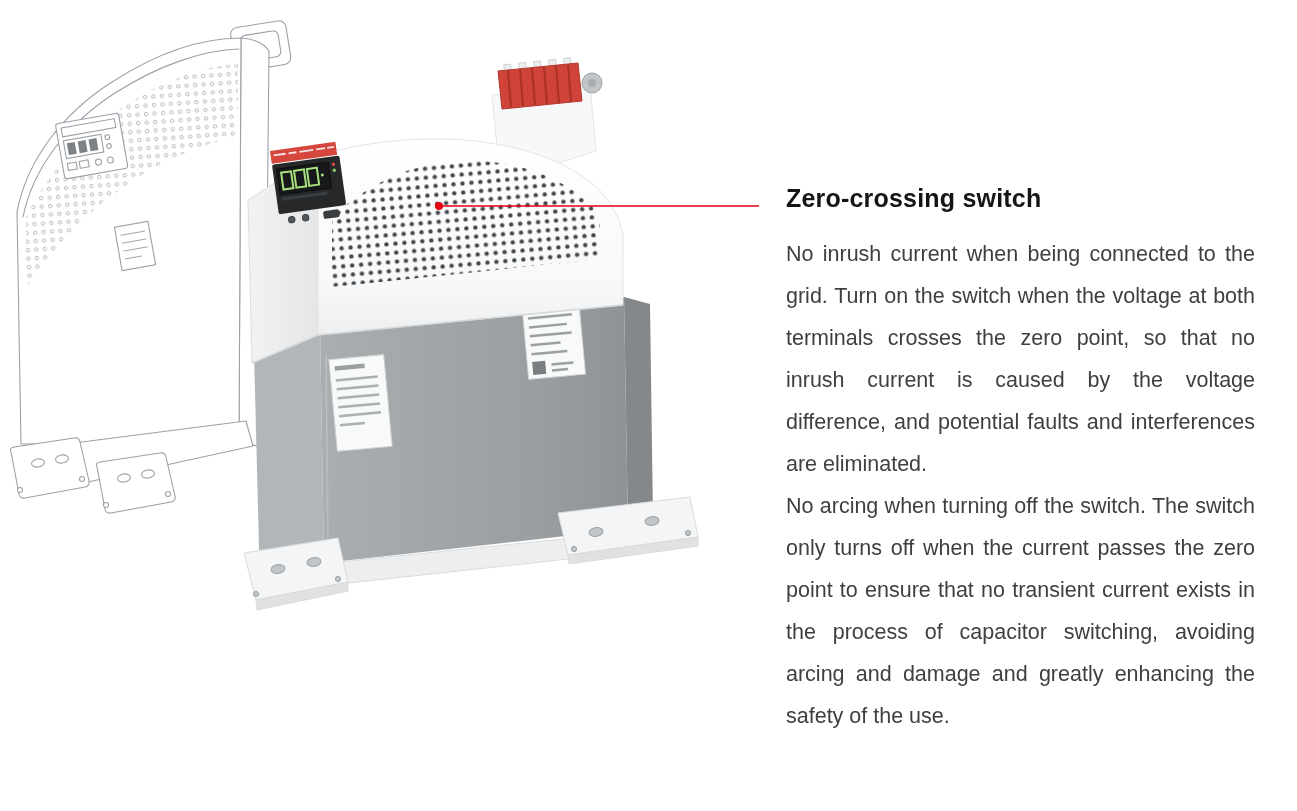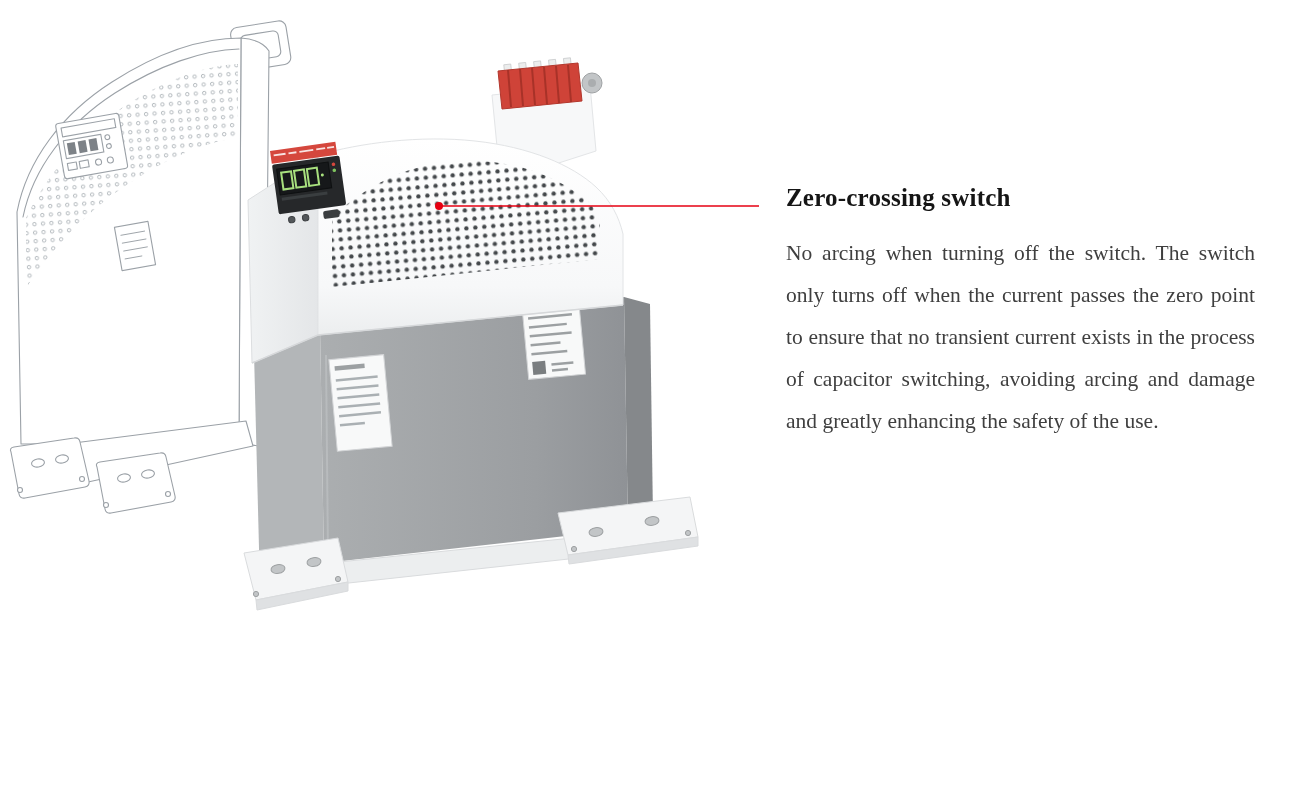--- a/index.html
+++ b/index.html
@@ -15,21 +15,20 @@
     overflow: hidden;
     background: var(--background, #ffffff);
   }
   .wireframe-svg { position: absolute; left: 8px; top: 10px; }
   .render-svg   { position: absolute; left: 240px; top: 55px; }
   .callout-svg  { position: absolute; left: 433px; top: 197px; }
   .copy {
     position: absolute;
     left: 786px; top: 184px;
     width: 469px;
-    font-family: Liberation Serif, serif;
   }
   .copy h2 {
     margin: 0 0 20px 0;
     font-size: 25px;
     font-weight: 700;
     letter-spacing: 0.2px;
     color: var(--heading-text, #151515);
   }
   .copy p {
     margin: 0;
@@ -226,16 +225,17 @@
     </g>
   </svg>
 
   <svg class="callout-svg" width="330" height="18" viewBox="0 0 330 18" xmlns="http://www.w3.org/2000/svg">
     <circle cx="6" cy="9" r="4" fill="var(--accent, #e60012)"></circle>
     <line x1="6" y1="9" x2="326" y2="9" stroke="var(--accent, #e60012)" stroke-width="1.4"></line>
   </svg>
 
   <section class="copy">
     <h2>Zero-crossing switch</h2>
+    <p>No inrush current when being connected to the grid. Turn on the switch when the voltage at both terminals crosses the zero point, so that no inrush current is caused by the voltage difference, and potential faults and interferences are eliminated.</p>
     <p>No arcing when turning off the switch. The switch only turns off when the current passes the zero point to ensure that no transient current exists in the process of capacitor switching, avoiding arcing and damage and greatly enhancing the safety of the use.</p>
   </section>
 
 </div>
 
 </body></html>

